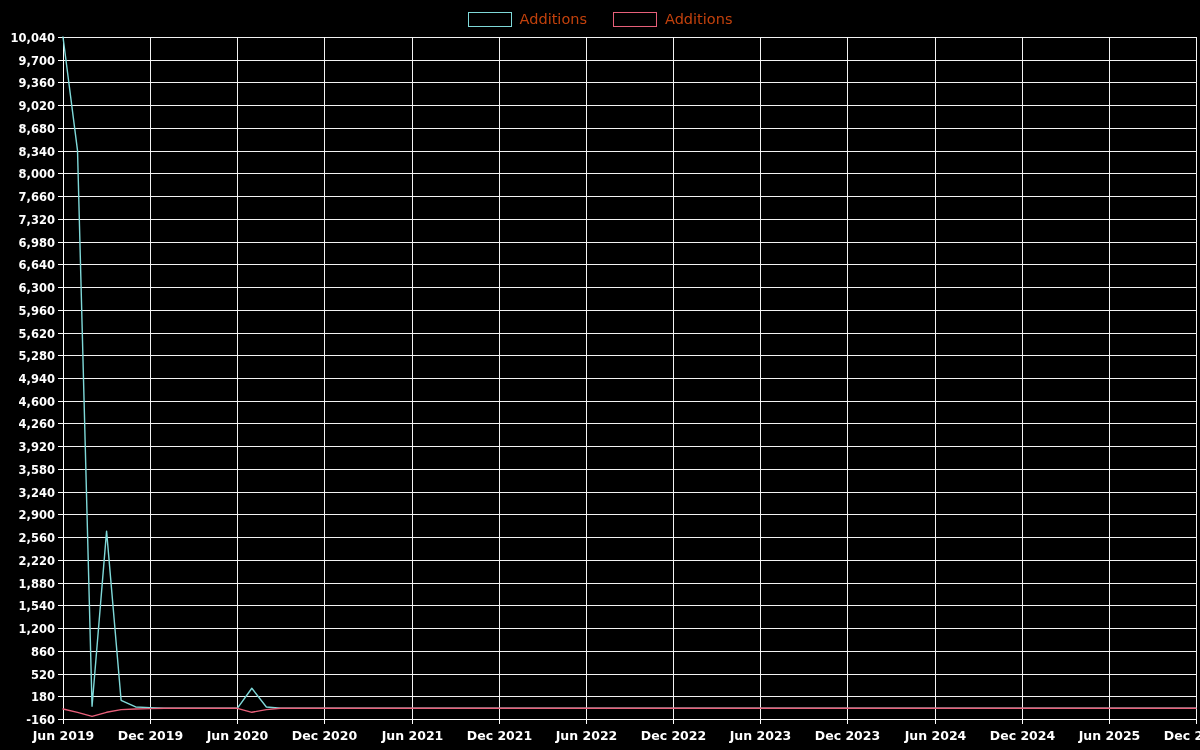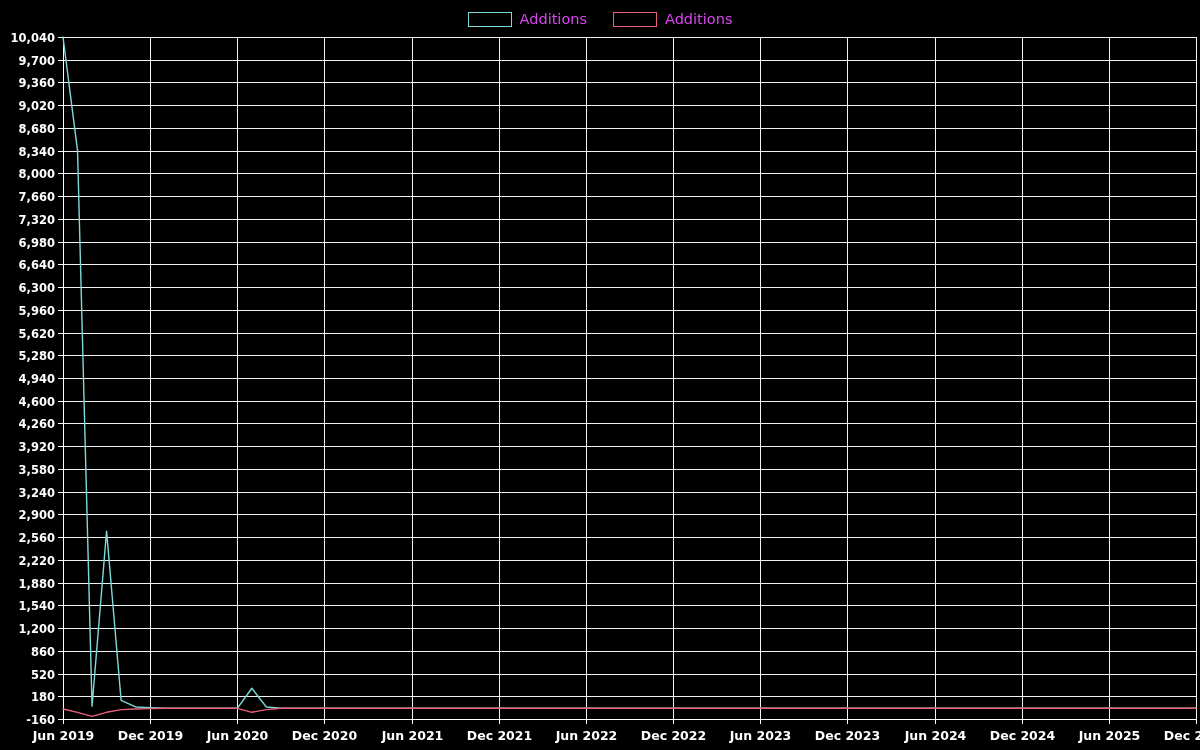--- a/index.html
+++ b/index.html
@@ -40,21 +40,21 @@
   }
   .legend-swatch {
     width: 44px;
     height: 15px;
     border: 1.6px solid #ffffff;
     box-sizing: border-box;
     background: transparent;
   }
   .legend-label {
     font-size: 14.5px;
-    color: #d946ef;
+    color: #c2410c;
     line-height: 1;
   }
 
   
   .plot-wrap {
     position: absolute;
     left: 0;
     top: 0;
     width: 1200px;
     height: 651px;

